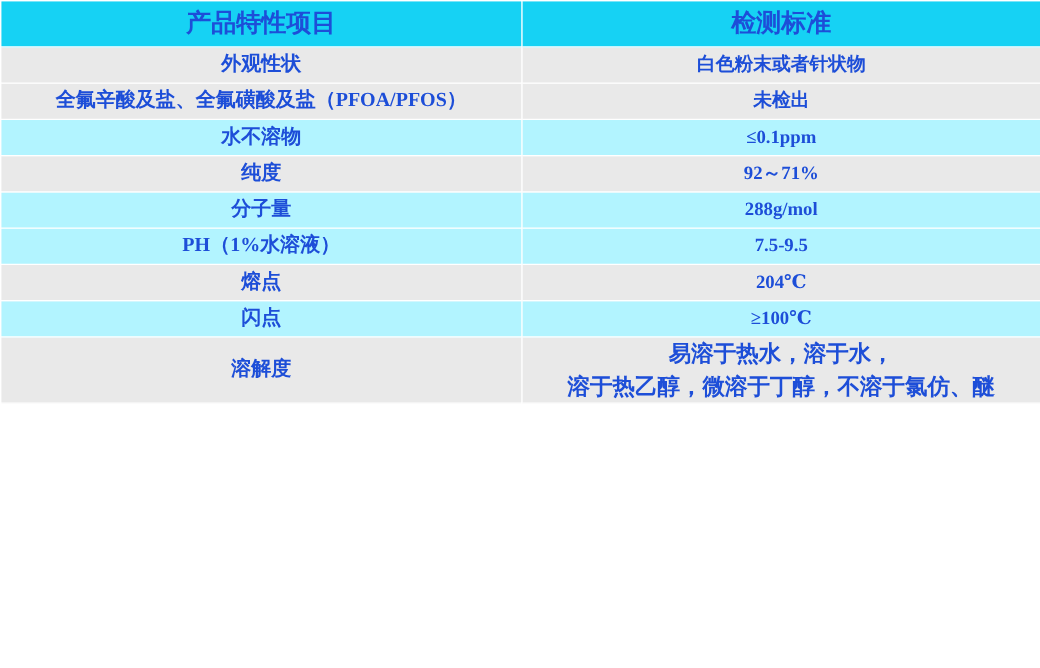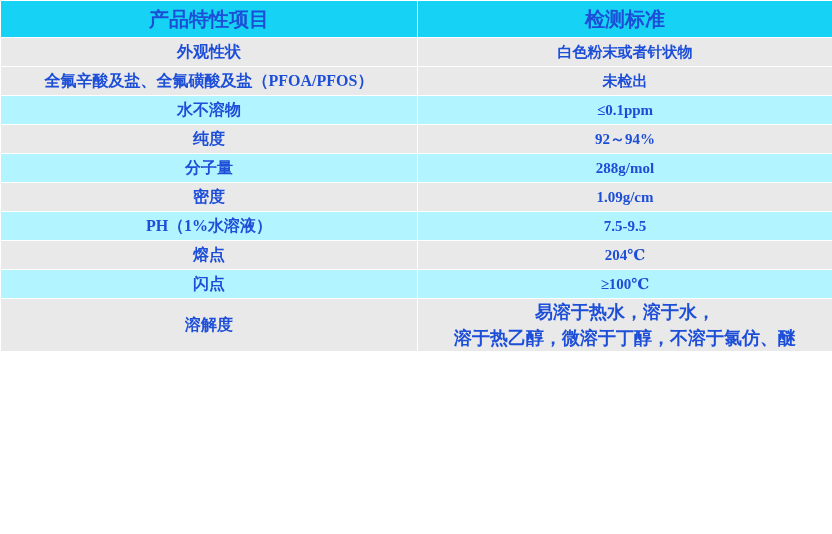--- a/index.html
+++ b/index.html
@@ -82,29 +82,25 @@
     <tr class="row-grey">
       <td>全氟辛酸及盐、全氟磺酸及盐（PFOA/PFOS）</td>
       <td class="val">未检出</td>
     </tr>
     <tr class="row-cyan">
       <td>水不溶物</td>
       <td class="val">≤0.1ppm</td>
     </tr>
     <tr class="row-grey">
       <td>纯度</td>
-      <td class="val">92～94%</td>
+      <td class="val">92～71%</td>
     </tr>
     <tr class="row-cyan">
       <td>分子量</td>
       <td class="val">288g/mol</td>
-    </tr>
-    <tr class="row-grey">
-      <td>密度</td>
-      <td class="val">1.09g/cm</td>
     </tr>
     <tr class="row-cyan">
       <td>PH（1%水溶液）</td>
       <td class="val">7.5-9.5</td>
     </tr>
     <tr class="row-grey">
       <td>熔点</td>
       <td class="val">204℃</td>
     </tr>
     <tr class="row-cyan">

